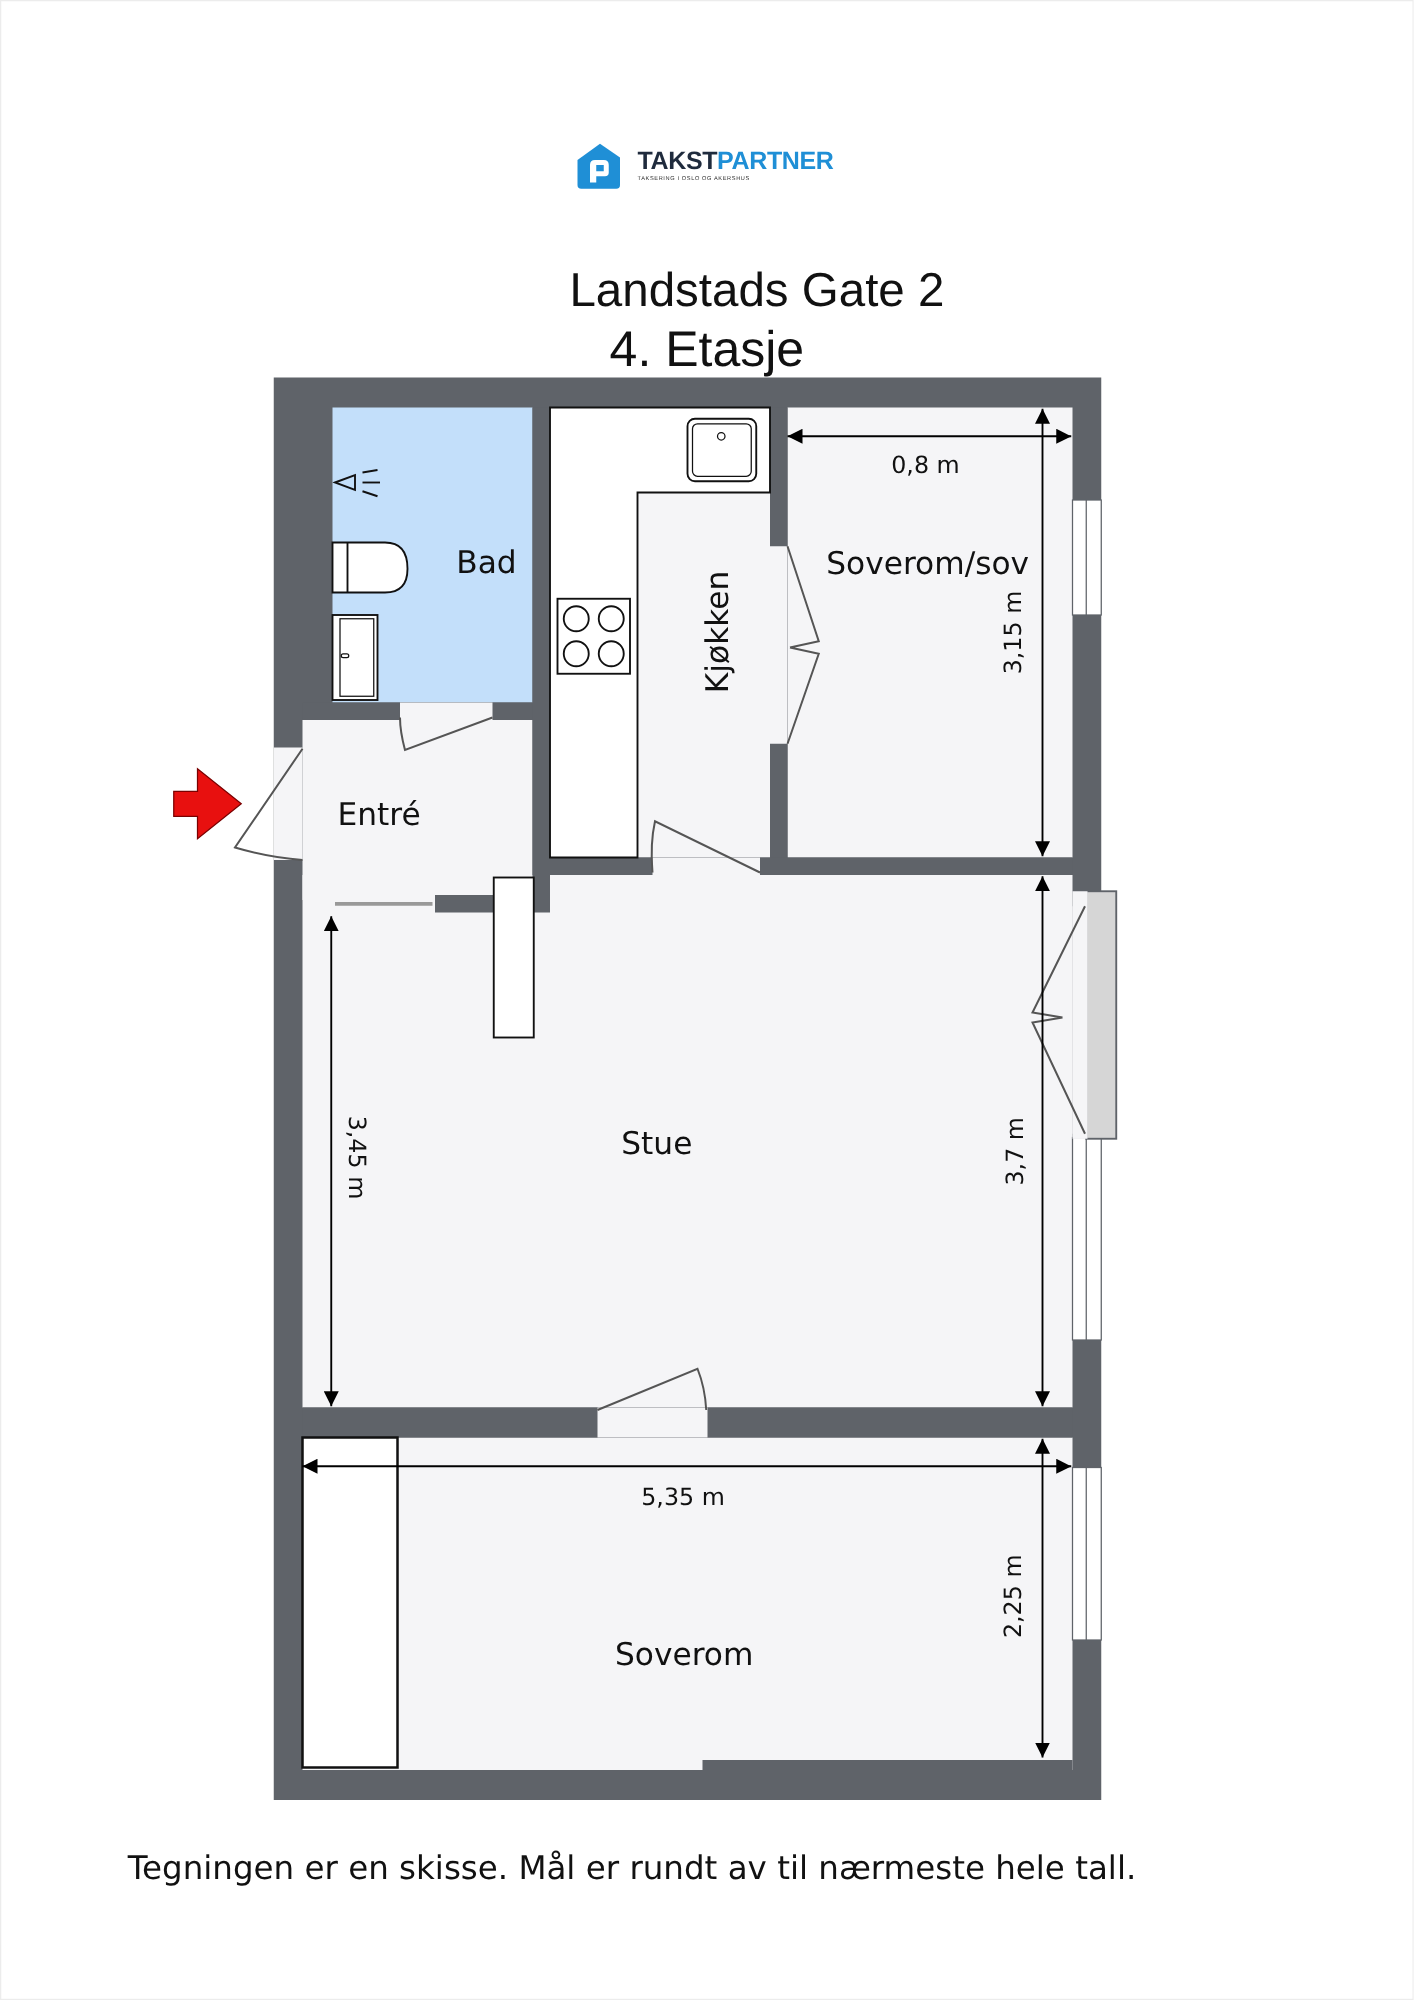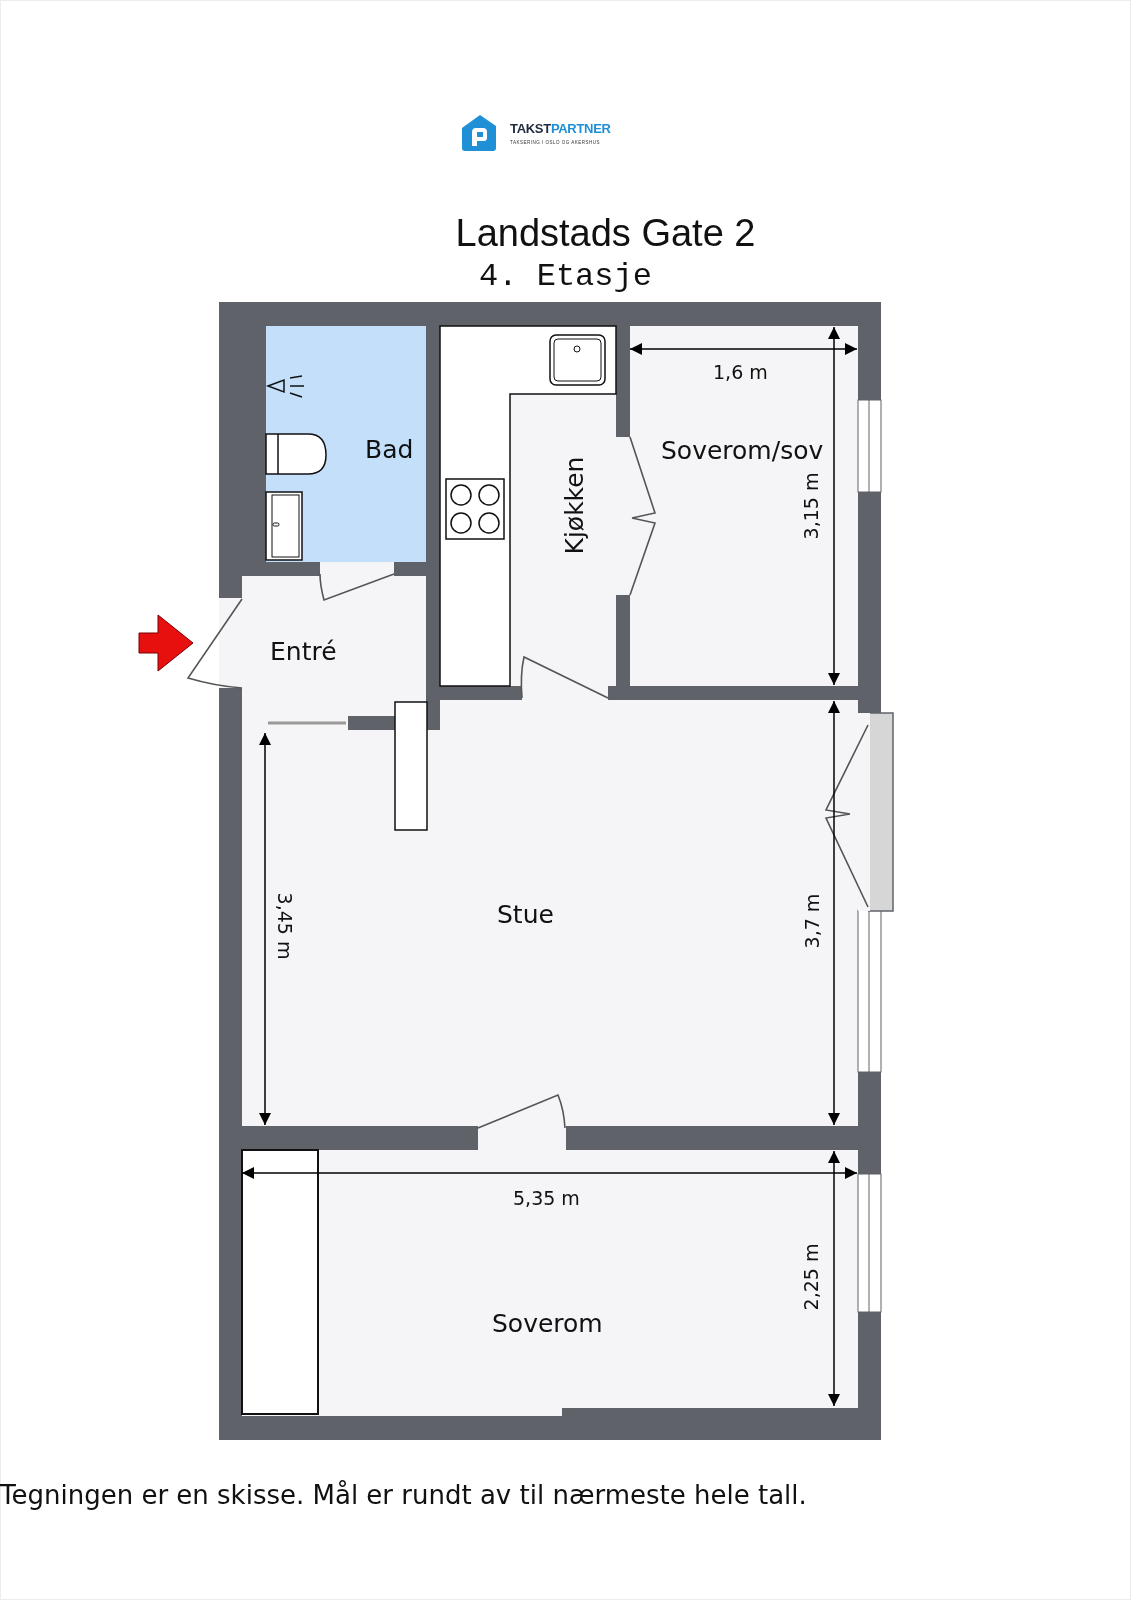--- a/index.html
+++ b/index.html
@@ -1,34 +1,34 @@
 <!DOCTYPE html>
 <html><head>
 <meta charset="utf-8">
 <style>
   html, body { margin:0; padding:0; background:#ffffff; }
   body { width:1131px; height:1600px; position:relative; overflow:hidden; font-family:"DejaVu Sans", sans-serif; }
   .page-border { position:absolute; left:0; top:0; width:1129px; height:1598px; border:1px solid #ececec; }
   .logo { position:absolute; left:458px; top:112px; width:220px; height:40px; display:flex; align-items:center; }
   .logo-icon { width:42px; height:40px; }
   .logo-text { margin-left:10px; display:flex; flex-direction:column; }
-  .logo-brand { font-family:"Liberation Sans", sans-serif; font-weight:bold; font-size:13px; letter-spacing:-0.3px; line-height:20px; }
+  .logo-brand { font-family:"Liberation Sans", sans-serif; font-weight:bold; font-size:20px; letter-spacing:-0.3px; line-height:20px; }
   .logo-brand .b1 { color:#1f2b3d; }
   .logo-brand .b2 { color:#1f8fd6; }
   .logo-tag { font-family:"Liberation Sans", sans-serif; font-size:4.5px; color:#333; letter-spacing:0.5px; margin-top:1px; }
   .title { position:absolute; left:0; width:1131px; text-align:center; font-family:"Liberation Sans", sans-serif; color:#111; }
   .title.main { top:212px; font-size:38px;padding-left:40px; }
-  .title.sub { top:258px; font-size:32px;font-family:Liberation Mono, monospace; }
+  .title.sub { top:258px; font-size:40px; }
   .plan { position:absolute; left:0; top:0; width:1131px; height:1600px; }
   .label { position:absolute; font-family:"DejaVu Sans", sans-serif; color:#111; white-space:nowrap; }
   .room-label { font-size:25px; }
   .dim-label { font-size:19px; }
   .rot { transform:rotate(-90deg); transform-origin:center center; }
   .rot90 { transform:rotate(90deg); transform-origin:center center; }
-  .footer { position:absolute; left:0; width:909px; text-align:left; font-family:"DejaVu Sans", sans-serif; font-size:26px; color:#111; line-height:34px; top:1478px; }
+  .footer { position:absolute; left:0; width:909px; text-align:right; font-family:"DejaVu Sans", sans-serif; font-size:26px; color:#111; line-height:34px; top:1478px; }
 </style>
 </head>
 <body>
 
 <div class="page-border"></div>
 
 <div class="logo">
   <svg class="logo-icon" viewBox="0 0 42 40">
     <path d="M4 16 L22 3 L38 14 L38 36 Q38 39 35 39 L7 39 Q4 39 4 36 Z" fill="#1f8fd6"></path>
     <path d="M14 34 L14 20 Q14 16 18 16 L25 16 Q29 16 29 20 L29 26 Q29 29 26 29 L19 29 L19 34 Z" fill="#ffffff"></path>
@@ -155,21 +155,21 @@
   <path d="M139 633 L158 633 L158 615 L193 643 L158 671 L158 653 L139 653 Z" fill="#e8100f" stroke="#7a0000" stroke-width="1"></path>
 </svg>
 
 <div class="label room-label" style="left:365px; top:435px;text-align:center;">Bad</div>
 <div class="label room-label rot" style="left:526px; top:492px; width:96px; text-align:center;">Kjøkken</div>
 <div class="label room-label" style="left:661px; top:436px;">Soverom/sov</div>
 <div class="label room-label" style="left:270px; top:625px;margin-top:12px;">Entré</div>
 <div class="label room-label" style="left:497px; top:900px;">Stue</div>
 <div class="label room-label" style="left:492px; top:1309px;">Soverom</div>
 
-<div class="label dim-label" style="left:713px; top:361px;">1,6 m</div>
+<div class="label dim-label" style="left:713px; top:361px;">0,8 m</div>
 <div class="label dim-label rot" style="left:776px; top:495px; width:70px; text-align:center;">3,15 m</div>
 <div class="label dim-label rot90" style="left:250px; top:915px; width:70px; text-align:center;">3,45 m</div>
 <div class="label dim-label rot" style="left:782px; top:910px; width:60px; text-align:center;">3,7 m</div>
 <div class="label dim-label" style="left:513px; top:1187px;">5,35 m</div>
 <div class="label dim-label rot" style="left:776px; top:1266px; width:70px; text-align:center;">2,25 m</div>
 
 <div class="footer">
   <div>Tegningen er en skisse. Mål er rundt av til nærmeste hele tall.</div>
 </div>
 

